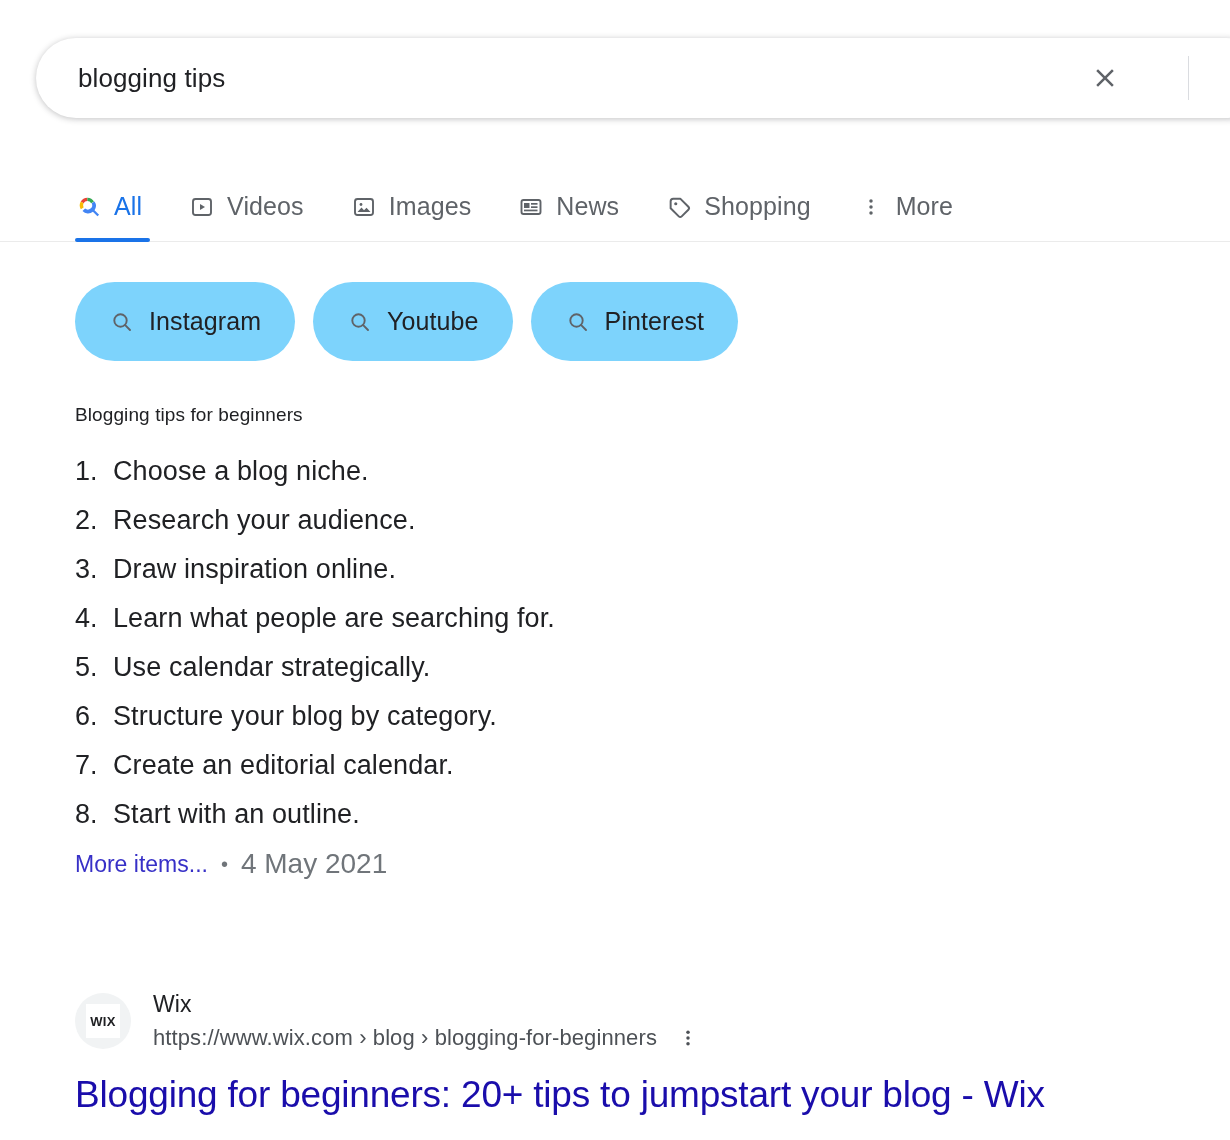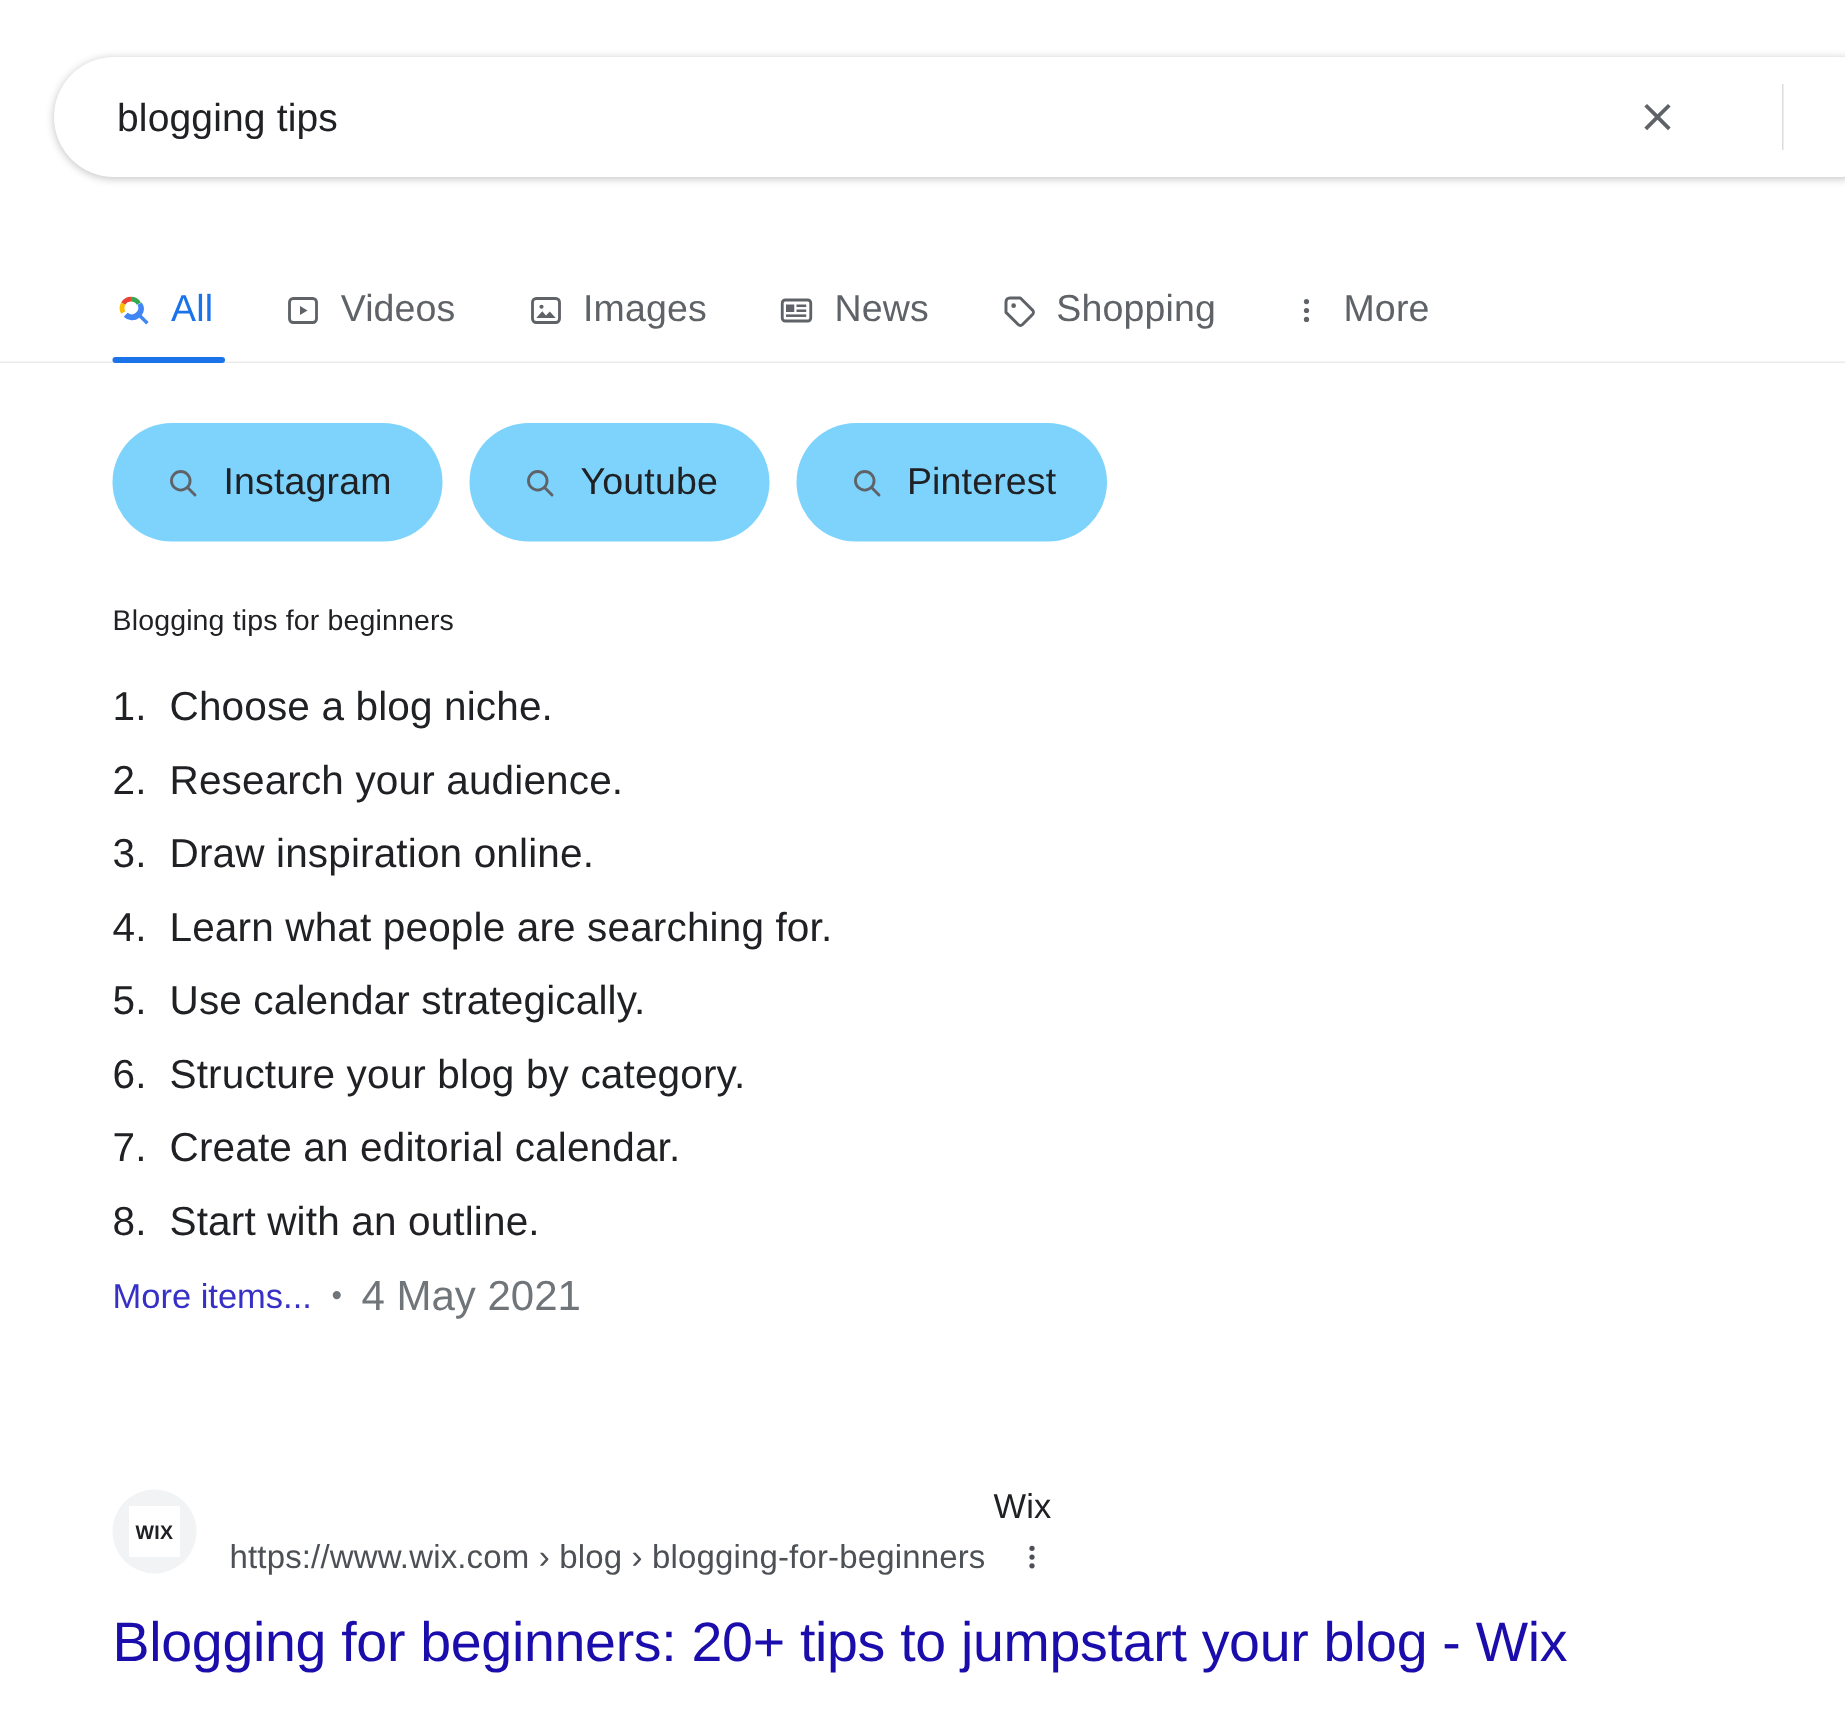--- a/index.html
+++ b/index.html
@@ -82,21 +82,21 @@
   }
   .li-num { width: 38px; flex: 0 0 38px; }
   .li-text { }
   .more-line { margin-top: 16px; display: flex; align-items: center; gap: 13px; font-size: 22px; }
   .more-link { color: #3730c7; cursor: pointer; font-size: 23px; }
   .more-dot { color: #70757a; font-size: 20px; }
   .more-date { color: #70757a; font-size: 28px; }
 
   
   .result { position: absolute; left: 75px; top: 990px; width: 1120px; }
-  .result-head { display: flex; align-items: center; text-align: right; }
+  .result-head { display: flex; align-items: center; }
   .favicon {
     width: 56px; height: 56px; border-radius: 50%;
     background: #f1f3f4; display: flex; align-items: center; justify-content: center;
     flex: 0 0 56px;
   }
   .favicon-inner {
     width: 34px; height: 34px; background: #fff;
     display: flex; align-items: center; justify-content: center;
     font-size: 13px; font-weight: bold; color: #202124; letter-spacing: .3px;
   }

